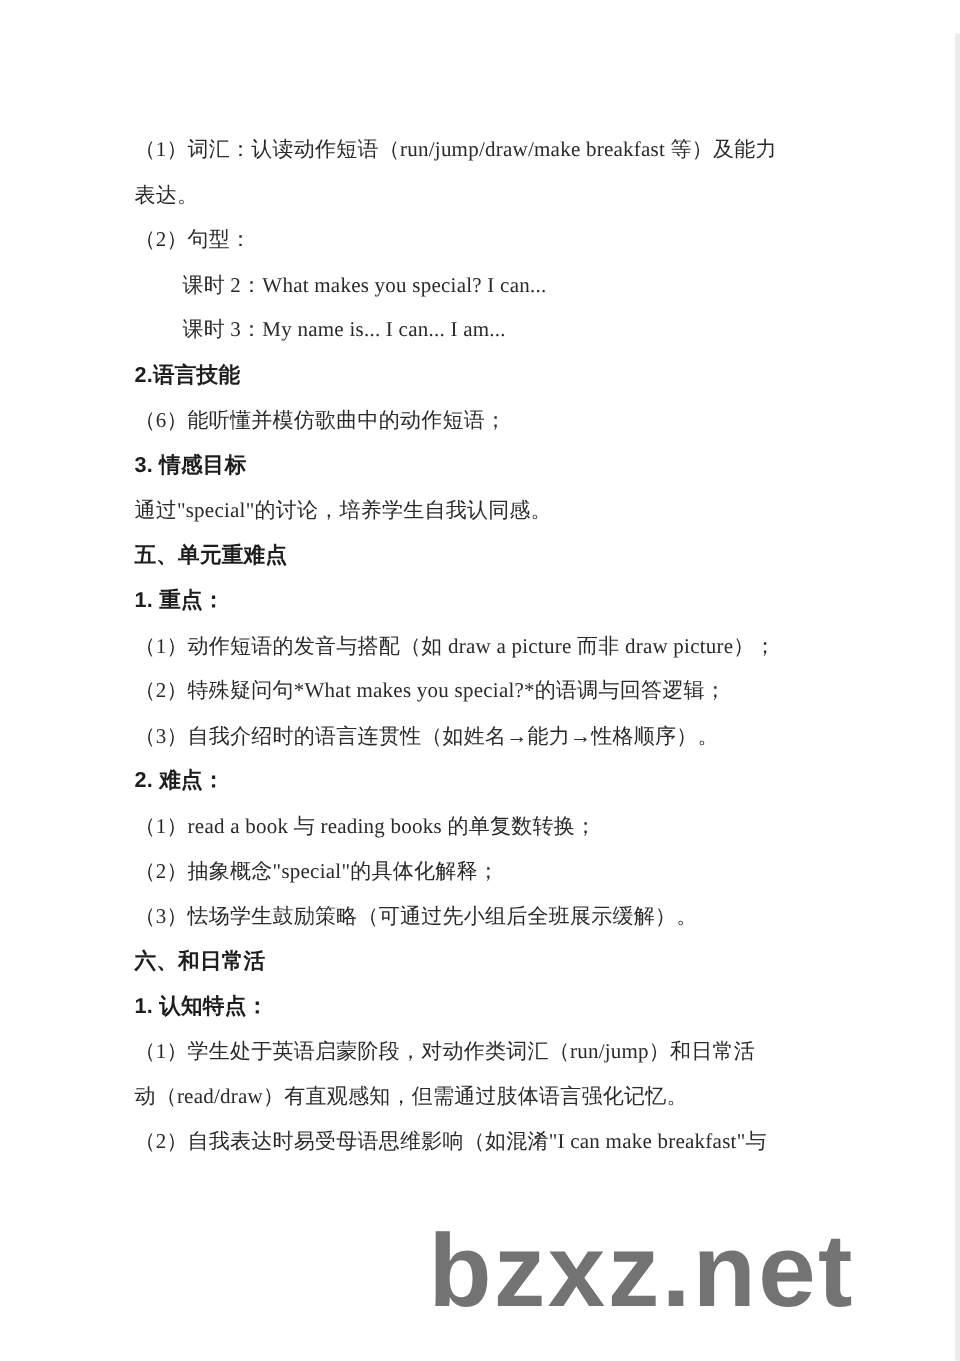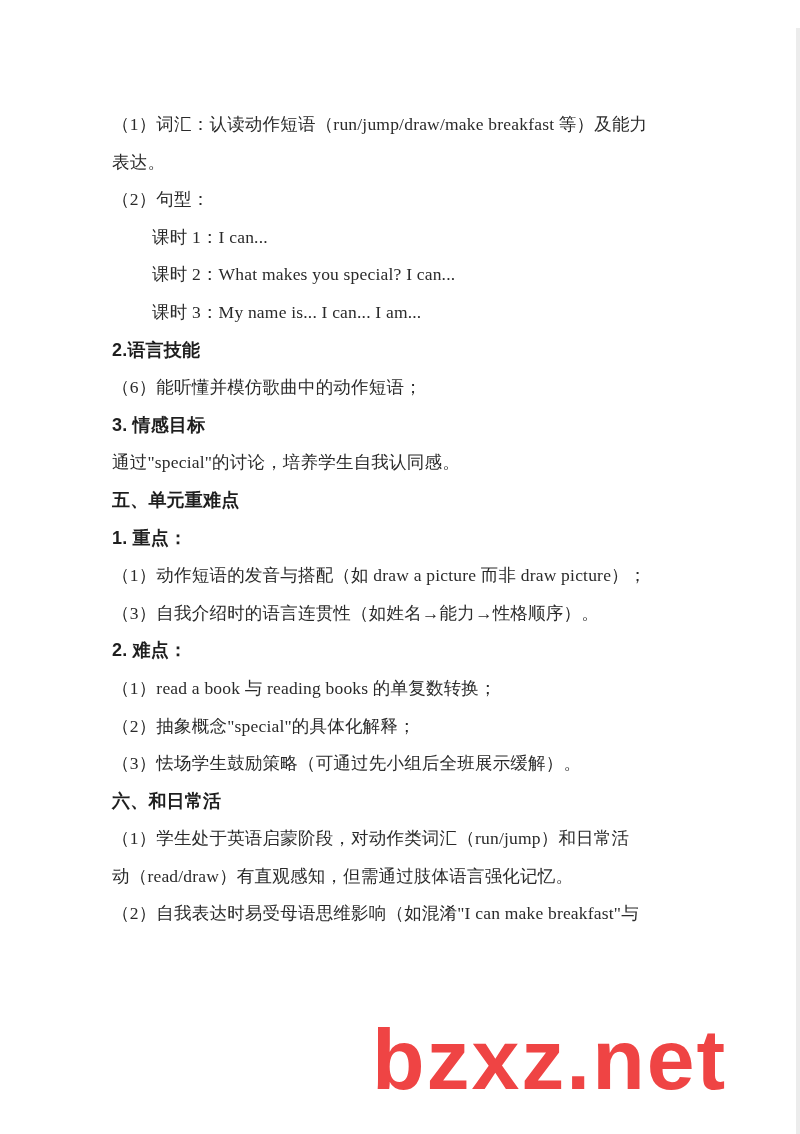--- a/index.html
+++ b/index.html
@@ -42,53 +42,54 @@
     .line.indent-item { padding-left: 0; }
     .line.indent-sub { padding-left: 40px; }
     .line.bold {
       font-weight: bold;
       font-family: "Liberation Sans", "DejaVu Sans", sans-serif;
       font-size: 18px;
       color: #1e1e1e;
     }
     .watermark {
       position: absolute;
-      left: 372px;
+      left: 357px;
       top: 988px;
       font-family: "Liberation Sans", "DejaVu Sans", sans-serif;
       font-weight: bold;
       font-size: 86px;
       letter-spacing: 2px;
-      color: #ef4444;
+      color: #737373;
       line-height: 1;
       user-select: none;
     }
   </style>
 </head>
 <body>
 
 <div class="page">
   <div class="content">
     <div class="line indent-item">（1）词汇：认读动作短语（run/jump/draw/make breakfast 等）及能力</div>
     <div class="line">表达。</div>
     <div class="line indent-item">（2）句型：</div>
-    <div class="line indent-sub">课时 1：I can...</div>
     <div class="line indent-sub">课时 2：What makes you special? I can...</div>
     <div class="line indent-sub">课时 3：My name is... I can... I am...</div>
     <div class="line bold">2.语言技能</div>
     <div class="line indent-item">（6）能听懂并模仿歌曲中的动作短语；</div>
     <div class="line bold">3. 情感目标</div>
     <div class="line">通过"special"的讨论，培养学生自我认同感。</div>
     <div class="line bold">五、单元重难点</div>
     <div class="line bold">1. 重点：</div>
     <div class="line indent-item">（1）动作短语的发音与搭配（如 draw a picture 而非 draw picture）；</div>
+    <div class="line indent-item">（2）特殊疑问句*What makes you special?*的语调与回答逻辑；</div>
     <div class="line indent-item">（3）自我介绍时的语言连贯性（如姓名→能力→性格顺序）。</div>
     <div class="line bold">2. 难点：</div>
     <div class="line indent-item">（1）read a book 与 reading books 的单复数转换；</div>
     <div class="line indent-item">（2）抽象概念"special"的具体化解释；</div>
     <div class="line indent-item">（3）怯场学生鼓励策略（可通过先小组后全班展示缓解）。</div>
     <div class="line bold">六、和日常活</div>
+    <div class="line bold">1. 认知特点：</div>
     <div class="line indent-item">（1）学生处于英语启蒙阶段，对动作类词汇（run/jump）和日常活</div>
     <div class="line">动（read/draw）有直观感知，但需通过肢体语言强化记忆。</div>
     <div class="line indent-item">（2）自我表达时易受母语思维影响（如混淆"I can make breakfast"与</div>
   </div>
   <div class="watermark">bzxz.net</div>
 </div>
 
 </body></html>

